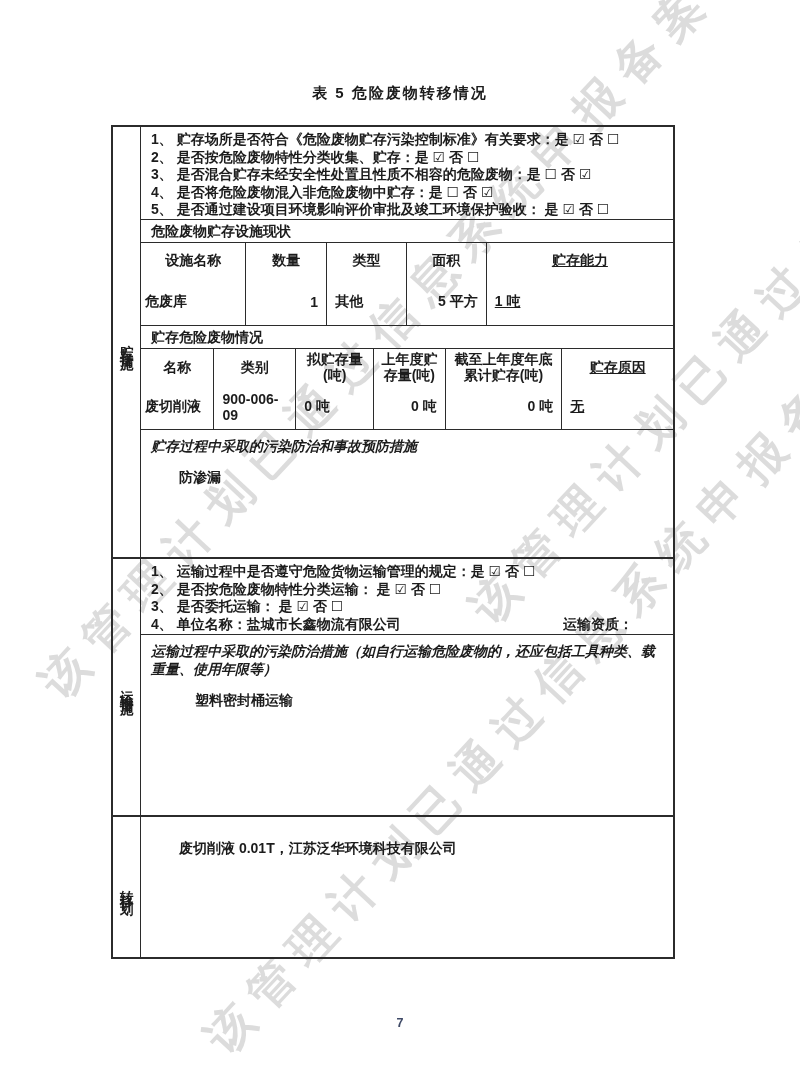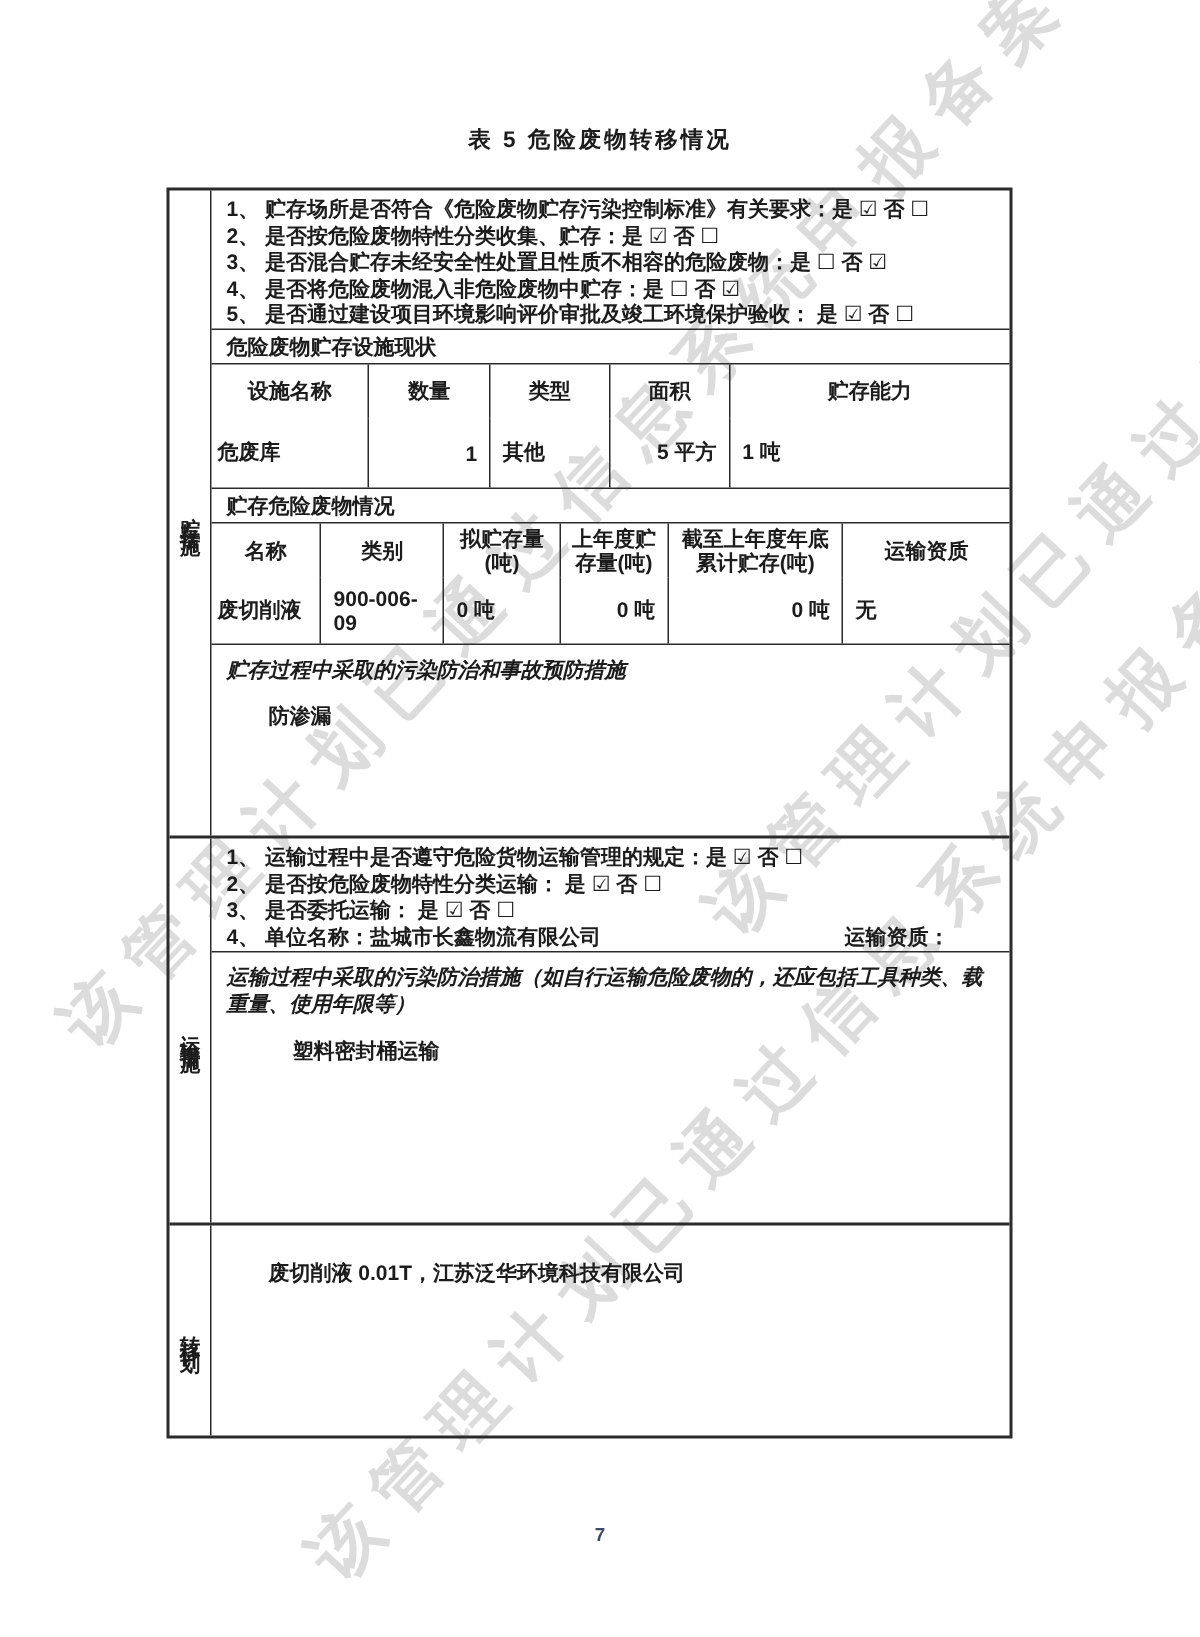--- a/index.html
+++ b/index.html
@@ -84,21 +84,21 @@
   .inner-table-wrap { }
   table.inner { width: 100%; border-collapse: collapse; table-layout: fixed; }
   table.inner td {
     border: 1px solid #2b2b2b;
     padding: 2px 8px;
     font-weight: 700;
     overflow: hidden;
     vertical-align: middle;
   }
   table.inner td:first-child { border-left: none; }
-  table.inner td:last-child  { border-right: none; }
+  table.inner td:last-child  { border-right: none; text-decoration: underline; }
   table.inner tr:first-child td { border-top: none; }
   table.inner tr:last-child  td { border-bottom: none; }
   table.inner thead td { text-align: center; height: 36px; }
   table.facility tbody td { height: 46px; }
   table.waste   tbody td { height: 44px; }
   table.waste thead td { padding: 2px 4px; line-height: 16px; }
   td.al { text-align: left; }
   td.ar { text-align: right; }
   table.inner tbody td.first-col { padding-left: 4px; }
 
@@ -174,21 +174,21 @@
                 <col style="width:21.9%">
                 <col style="width:20.9%">
             </colgroup>
           <thead>
                 <tr>
                   <td>名称</td>
                   <td>类别</td>
                   <td>拟贮存量(吨)</td>
                   <td>上年度贮存量(吨)</td>
                   <td>截至上年度年底累计贮存(吨)</td>
-                  <td>运输资质</td>
+                  <td>贮存原因</td>
                 </tr>
               </thead>
               <tbody>
                 <tr>
                   <td class="al first-col">废切削液</td>
                   <td class="al">900-006-09</td>
                   <td class="al">0 吨</td>
                   <td class="ar">0 吨</td>
                   <td class="ar">0 吨</td>
                   <td class="al">无</td>

